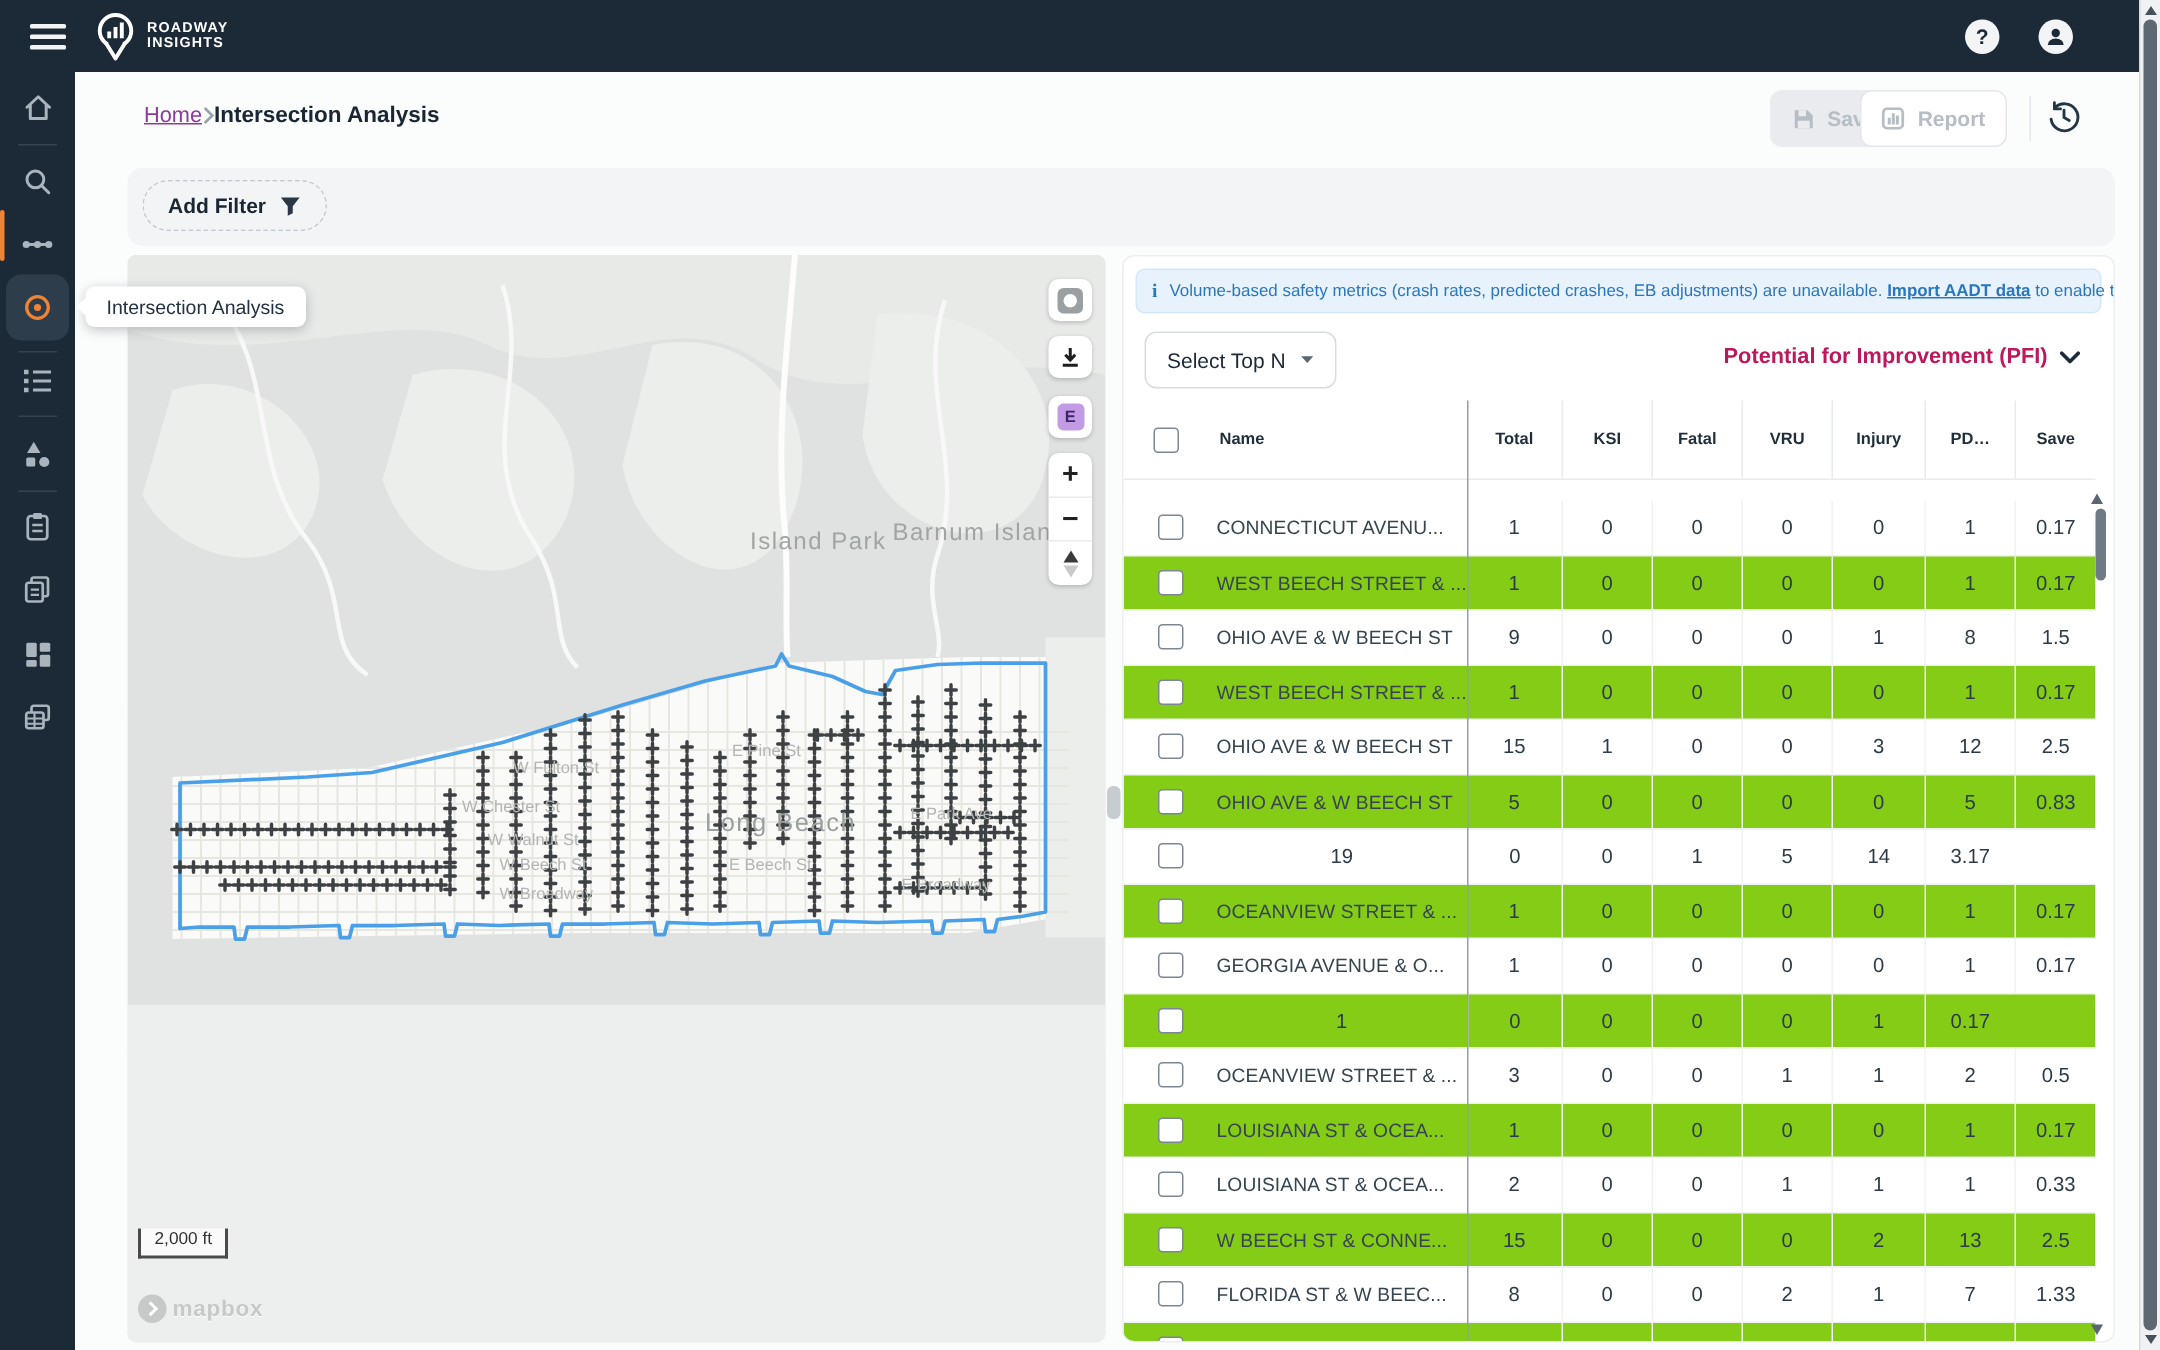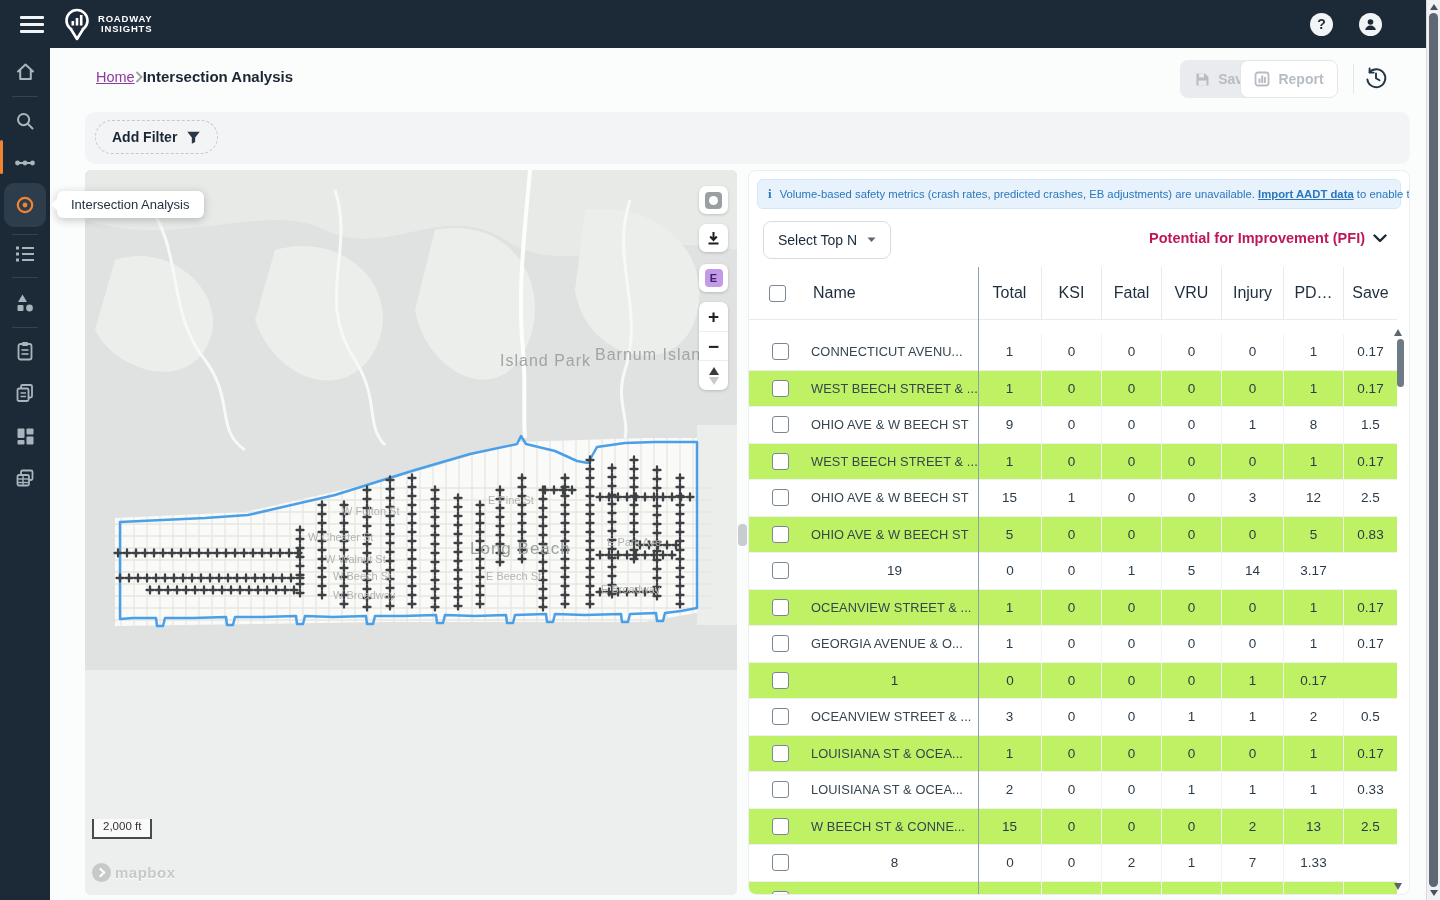--- a/index.html
+++ b/index.html
@@ -5,21 +5,21 @@
   * { margin:0; padding:0; box-sizing:border-box; }
   html,body { width:1440px; height:900px; overflow:hidden;
     font-family:"Liberation Sans", sans-serif; background:#fbfcfc; }
 
   
   .navbar { position:absolute; left:0; top:0; width:1426px; height:48px;
     background:#1c2a38; display:flex; align-items:center; z-index:30; }
   .hamburger { width:24px; height:17px; margin-left:20px; display:flex;
     flex-direction:column; justify-content:space-between; cursor:pointer; }
   .hamburger span { display:block; height:3px; background:#f2f4f5; border-radius:1px; }
-  .brand { display:flex; align-items:center; margin-left:18px; gap:6px;text-align:right; }
+  .brand { display:flex; align-items:center; margin-left:18px; gap:6px; }
   .brand-text { color:#fff; font-weight:700; font-size:9.5px; letter-spacing:.8px; line-height:10.5px; }
   .nav-right { margin-left:auto; display:flex; align-items:center; gap:26px; margin-right:44px; }
   .nav-circle { width:23px; height:23px; border-radius:50%; background:#f2f4f5;
     display:flex; align-items:center; justify-content:center; cursor:pointer; }
 
   
   .pagebar { position:absolute; right:0; top:0; width:14px; height:900px;
     background:#eff1f2; border-left:1px solid #d8dbde; z-index:40; }
   .pagebar .thumb { position:absolute; left:2px; top:13px; bottom:13px; width:9px;
     background:#5d6872; border-radius:5px; }
@@ -113,31 +113,31 @@
 
   .topn { position:absolute; left:14px; top:50px; height:38px; padding:0 14px;
     background:#fff; border:1px solid #d8dce0; border-radius:8px; color:#1b2a39;
     font-size:14px; display:flex; align-items:center; gap:10px; cursor:pointer; }
   .pfi { position:absolute; right:22px; top:59px; display:flex; align-items:center; gap:8px; cursor:pointer; }
   .pfi span { font-size:14.5px; font-weight:700; color:#be185d; }
 
   .thead { position:absolute; left:0; top:96px; width:648px; height:53px;
     display:grid; grid-template-columns:62px 167px 63px 60px 60px 60px 62px 60px 54px;
     border-bottom:1px solid #e8ebee; background:#fff; z-index:3; }
-  .thead .hcell { display:flex; align-items:center; font-size:16px; font-weight:400; color:#1f2e3c; }
+  .thead .hcell { display:flex; align-items:center; font-size:11px; font-weight:700; color:#1f2e3c; }
   .thead .hname { padding-left:2px; }
   .thead .hnum { justify-content:center; border-left:1px solid #e8ebee; }
   .thead .hnum.first { border-left:none; }
   .name-divider { position:absolute; left:229px; top:96px; width:1px; height:629px; background:#8fa0ae; z-index:4; }
 
   .tbody { position:absolute; left:0; top:163px; width:648px; height:576px; overflow:hidden; }
   .trow { width:648px; height:36.5px; display:grid;
     grid-template-columns:62px 167px 63px 60px 60px 60px 62px 60px 54px;
     border-bottom:1px solid #eef1f3; background:#fff; }
-  .trow.alt { background:#bef264; }
+  .trow.alt { background:#84cc16; }
   .cell { display:flex; align-items:center; }
   .cell.name { font-size:12.8px; color:#36454f; letter-spacing:.1px; white-space:nowrap; overflow:hidden; }
   .cell.num { justify-content:center; font-size:13.5px; color:#2c3b49; border-left:1px solid #f0f2f4; }
   .cell.num.first { border-left:none; }
   .cell.cb { justify-content:center; }
   .box { width:17px; height:17px; border:1.5px solid #7b8793; border-radius:3px; background:#fff; cursor:pointer; }
   .thead .box { margin-left:20px; }
   .trow .cell.cb { padding-left:0; }
 
   .tsb-up { position:absolute; right:7px; top:158px; width:0; height:0;
@@ -686,20 +686,21 @@
           <div class="cell num">0</div>
           <div class="cell num">0</div>
           <div class="cell num">2</div>
           <div class="cell num">13</div>
           <div class="cell num">2.5</div>
         </div>
         <div class="trow">
           <div class="cell cb">
             <span class="box"></span>
           </div>
+          <div class="cell name">FLORIDA ST &amp; W BEEC...</div>
           <div class="cell num first">8</div>
           <div class="cell num">0</div>
           <div class="cell num">0</div>
           <div class="cell num">2</div>
           <div class="cell num">1</div>
           <div class="cell num">7</div>
           <div class="cell num">1.33</div>
         </div>
         <div class="trow alt">
           <div class="cell cb">

